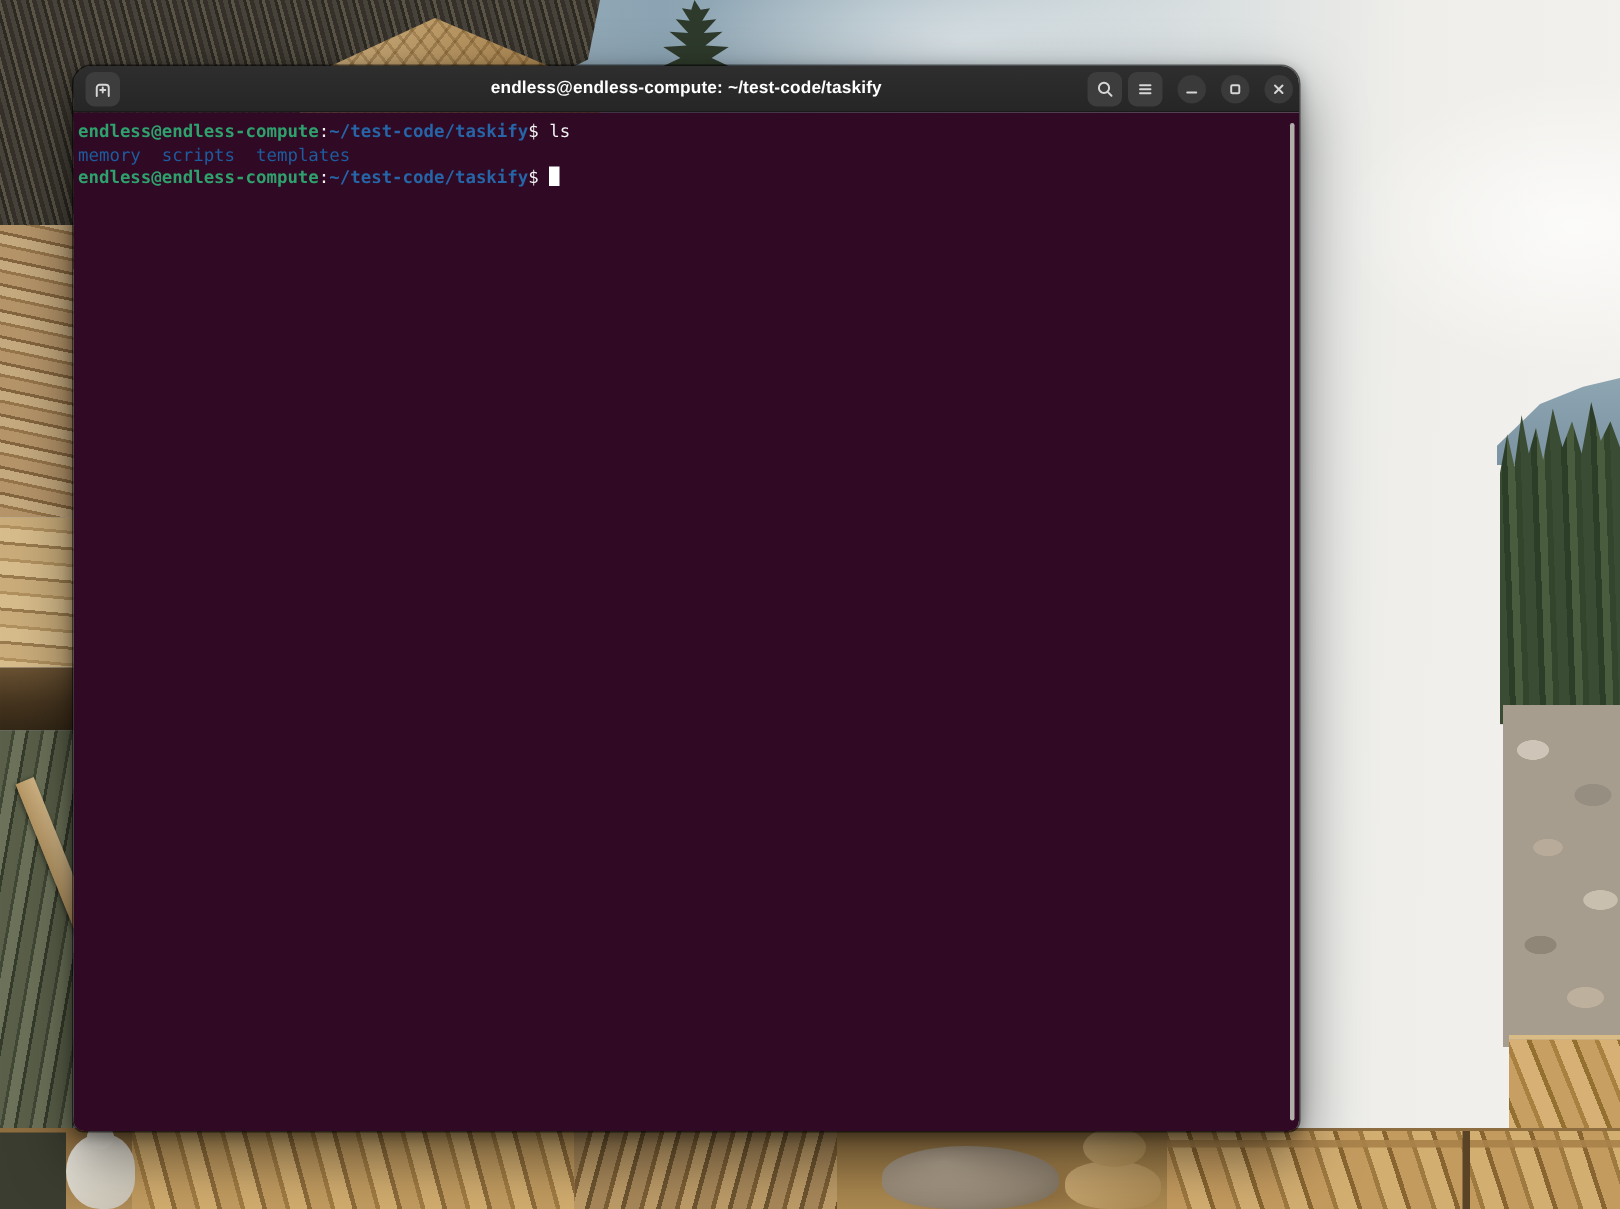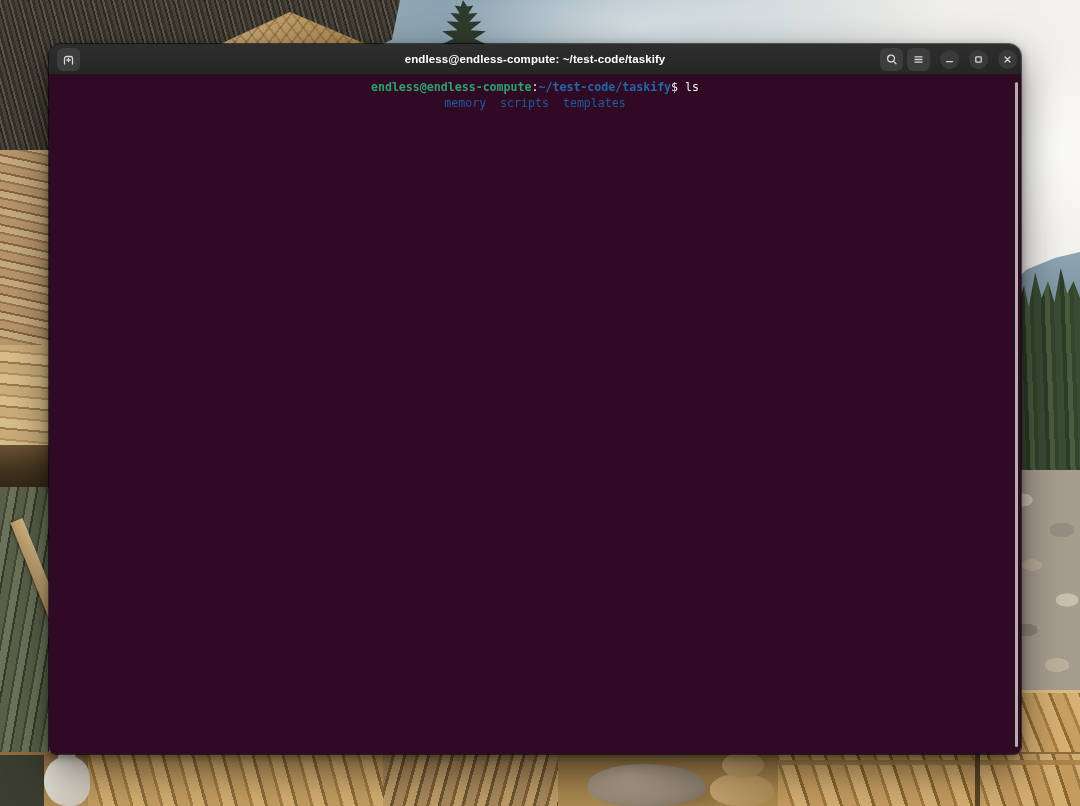--- a/index.html
+++ b/index.html
@@ -77,21 +77,21 @@
   .wp-stone1 { left:710px; top:774px; width:64px; height:32px;
     background:linear-gradient(140deg,#cfae77,#ab8952); border-radius:45% 50% 40% 45%; }
   .wp-stone2 { left:722px; top:752px; width:42px; height:26px;
     background:linear-gradient(140deg,#d2b078,#b08e55); border-radius:50%; }
   .wp-dark-corner { left:0; top:755px; width:44px; height:51px; background:#3b3d30; }
   .wp-figure-body { left:44px; top:756px; width:46px; height:50px;
     background:linear-gradient(150deg,#f0ede5,#c9c2b2); border-radius:50% 45% 40% 50%; }
   .wp-figure-head { left:58px; top:750px; width:18px; height:16px; background:#e8e4da; border-radius:50%; }
 
   
-  .window { position:absolute; left:49px; top:44px; width:972px; height:710px;
+  .window { position:absolute; left:49px; top:44px; width:817px; height:710px;
     border-radius:12px 12px 7px 7px; overflow:hidden; z-index:10;
     outline:1px solid rgba(0,0,0,.55);
     box-shadow:0 16px 40px rgba(0,0,0,.5), 0 3px 10px rgba(0,0,0,.4); }
   .titlebar { position:relative; height:31px;
     background:linear-gradient(#2e2e2e,#262626);
     border-bottom:1px solid #1a1a1a;
     display:flex; align-items:center; justify-content:space-between; padding:0 4px; }
   .tb-title { position:absolute; left:0; right:0; top:0; height:31px; line-height:31px;
     text-align:center; color:#ffffff; font-weight:bold; font-size:11.5px;
     letter-spacing:.1px; pointer-events:none; }
@@ -100,21 +100,21 @@
     display:flex; align-items:center; justify-content:center; }
   .btn-square { width:23px; height:23px; border-radius:6px; background:#3d3d3d; margin-left:4px; }
   .btn-circle { width:19px; height:19px; border-radius:50%; background:#3a3a3a; margin-left:10px; }
   .tb-right .btn-circle:first-of-type { margin-left:14px; }
   .btn svg { display:block; }
   .ic { stroke:#d6d6d6; stroke-width:1.3; fill:none; stroke-linecap:round; stroke-linejoin:round; }
 
   .term-body { position:absolute; top:31px; left:0; right:0; bottom:0;
     background:#300A24; padding:5px 3px 0 3px;
     font-family:"DejaVu Sans Mono", monospace;
-    font-size:11.6px; line-height:15.7px;text-align:center; }
+    font-size:11.6px; line-height:15.7px; }
   .line { height:15.7px; white-space:nowrap; }
   .u   { color:#2EA16D; font-weight:bold; }
   .w   { color:#F2F2F2; }
   .p   { color:#2565A8; font-weight:bold; }
   .cmd { color:#F2F2F2; margin-left:1ch; }
   .dir { color:#1D5C9F; font-weight:normal; }
   .dir + .dir { margin-left:2ch; }
   .cursor { display:inline-block; width:7px; height:13px; background:#ffffff;
     vertical-align:-2px; margin-left:1ch; }
   .scrollbar { position:absolute; right:3px; top:38px; bottom:7px; width:3px;
@@ -189,16 +189,17 @@
         <svg class="ic" width="13" height="13" viewBox="0 0 13 13">
           <path d="M4 4 l5 5 M9 4 l-5 5"></path>
         </svg>
       </button>
     </div>
   </div>
 
   <div class="term-body">
     <div class="line"><span class="u">endless@endless-compute</span><span class="w">:</span><span class="p">~/test-code/taskify</span><span class="w">$</span><span class="w cmd">ls</span></div>
     <div class="line"><span class="dir">memory</span><span class="dir">scripts</span><span class="dir">templates</span></div>
+    <div class="line"><span class="u">endless@endless-compute</span><span class="w">:</span><span class="p">~/test-code/taskify</span><span class="w">$</span><span class="cursor"></span></div>
   </div>
 
   <div class="scrollbar"></div>
 </div>
 
 </body></html>

